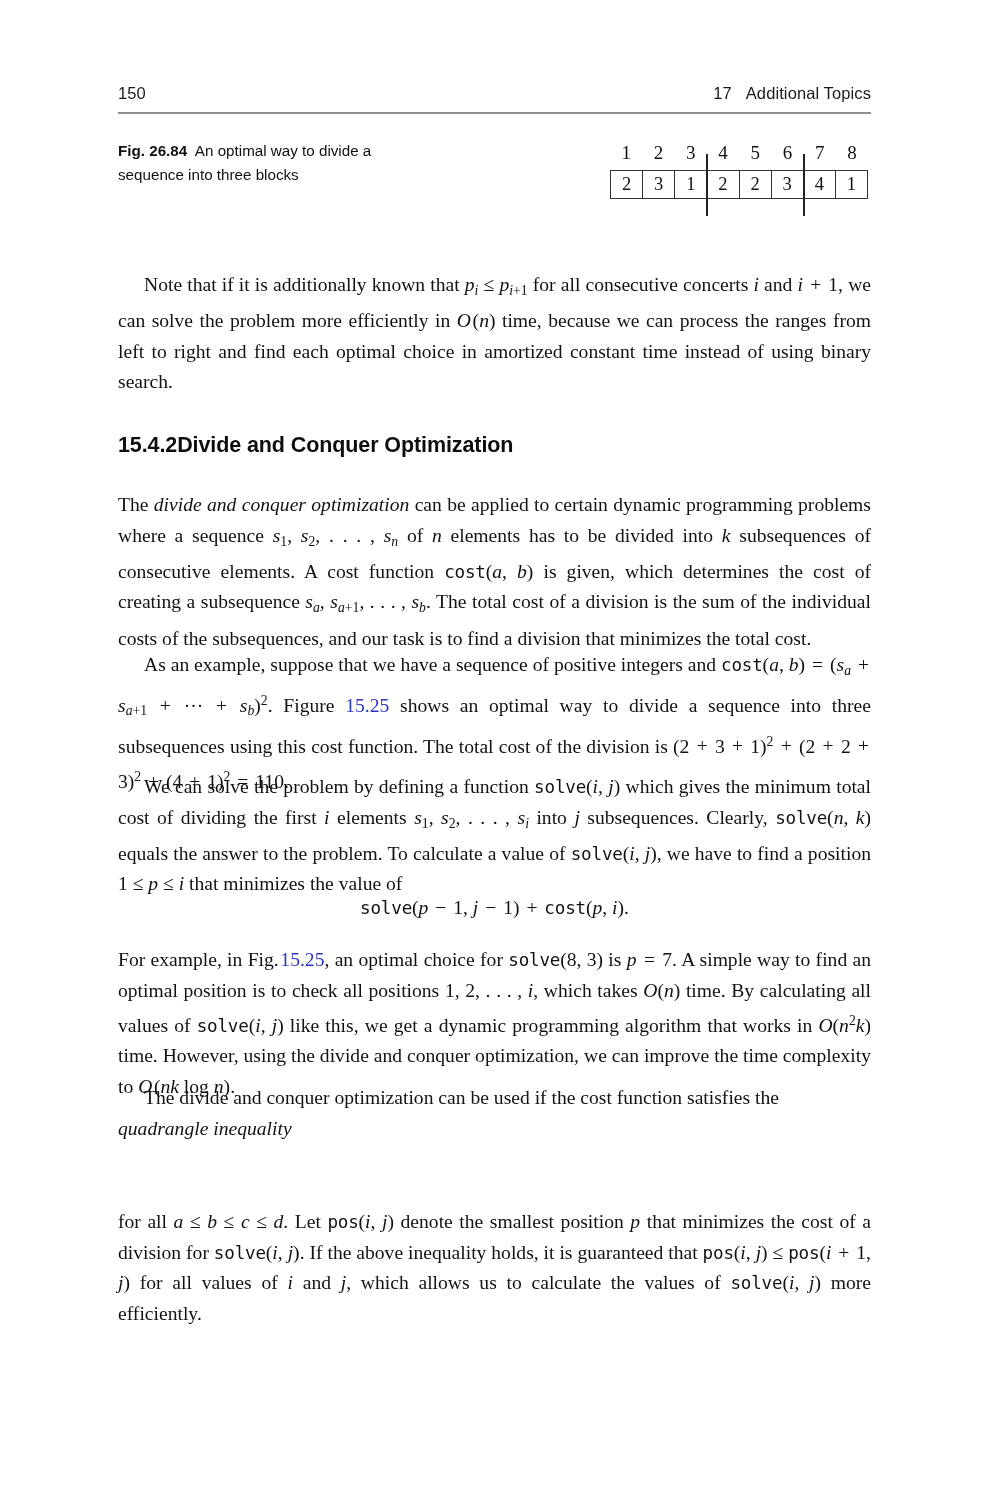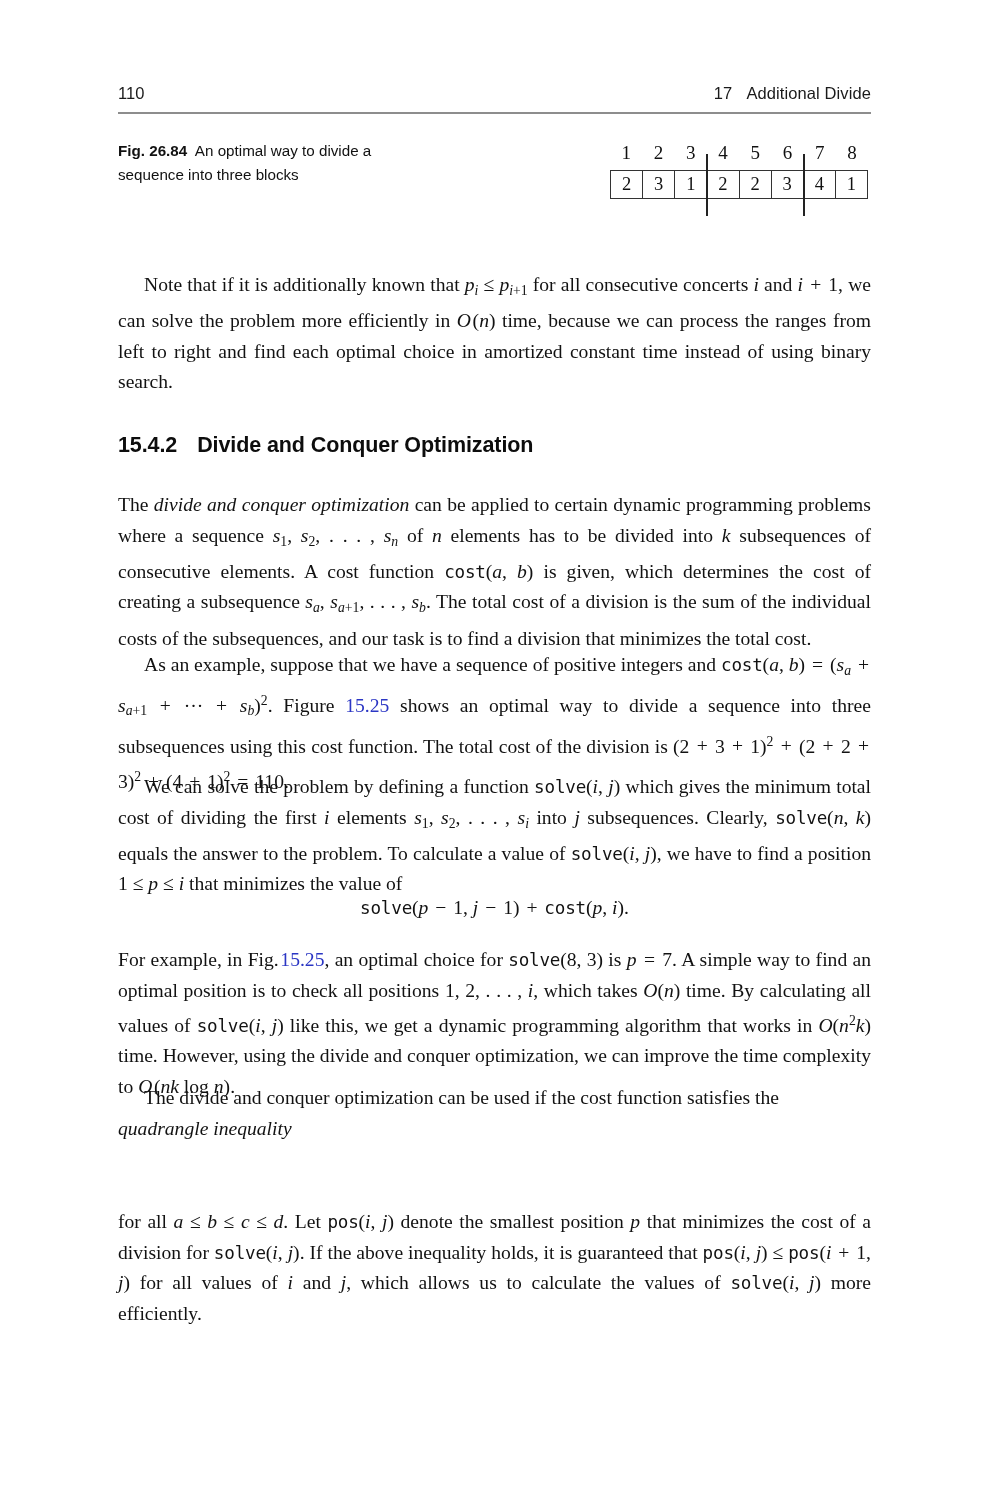--- a/index.html
+++ b/index.html
@@ -134,21 +134,21 @@
   .sect-head {
     position: absolute;
     left: 118px;
     width: 753px;
     font-family: "Liberation Sans", "DejaVu Sans", sans-serif;
     font-weight: 700;
     font-size: 21.5px;
     color: #0d0d0d;
     letter-spacing: -0.1px;
   }
-  .sect-head .num { margin-right: 20px; }
+  .sect-head .num { }
 
   .display {
     position: absolute;
     left: 118px;
     width: 753px;
     text-align: center;
     font-size: 19.6px;
     line-height: 30px;
     color: #121212;
   }
@@ -163,24 +163,24 @@
   .it { font-style: italic; text-align: right; }
   .op { padding: 0 2px; }
   .nb { white-space: nowrap; }
 </style>
 </head>
 <body>
 
 <div class="page">
 
   <div class="runhead">
-    <span class="folio">110</span>
+    <span class="folio">150</span>
     <span class="chapline">
       <span class="chapnum">17</span>
-      <span class="chaptitle">Additional Divide</span>
+      <span class="chaptitle">Additional Topics</span>
     </span>
   </div>
   <div class="headrule"></div>
 
   <div class="fig-caption">
     <span class="figlabel">Fig. 26.84</span><span class="figtext">&nbsp; </span><span class="figtext">An optimal way to divide a sequence into three blocks</span>
   </div>
 
   <div class="fig-art">
     <div class="fig-indexrow">

